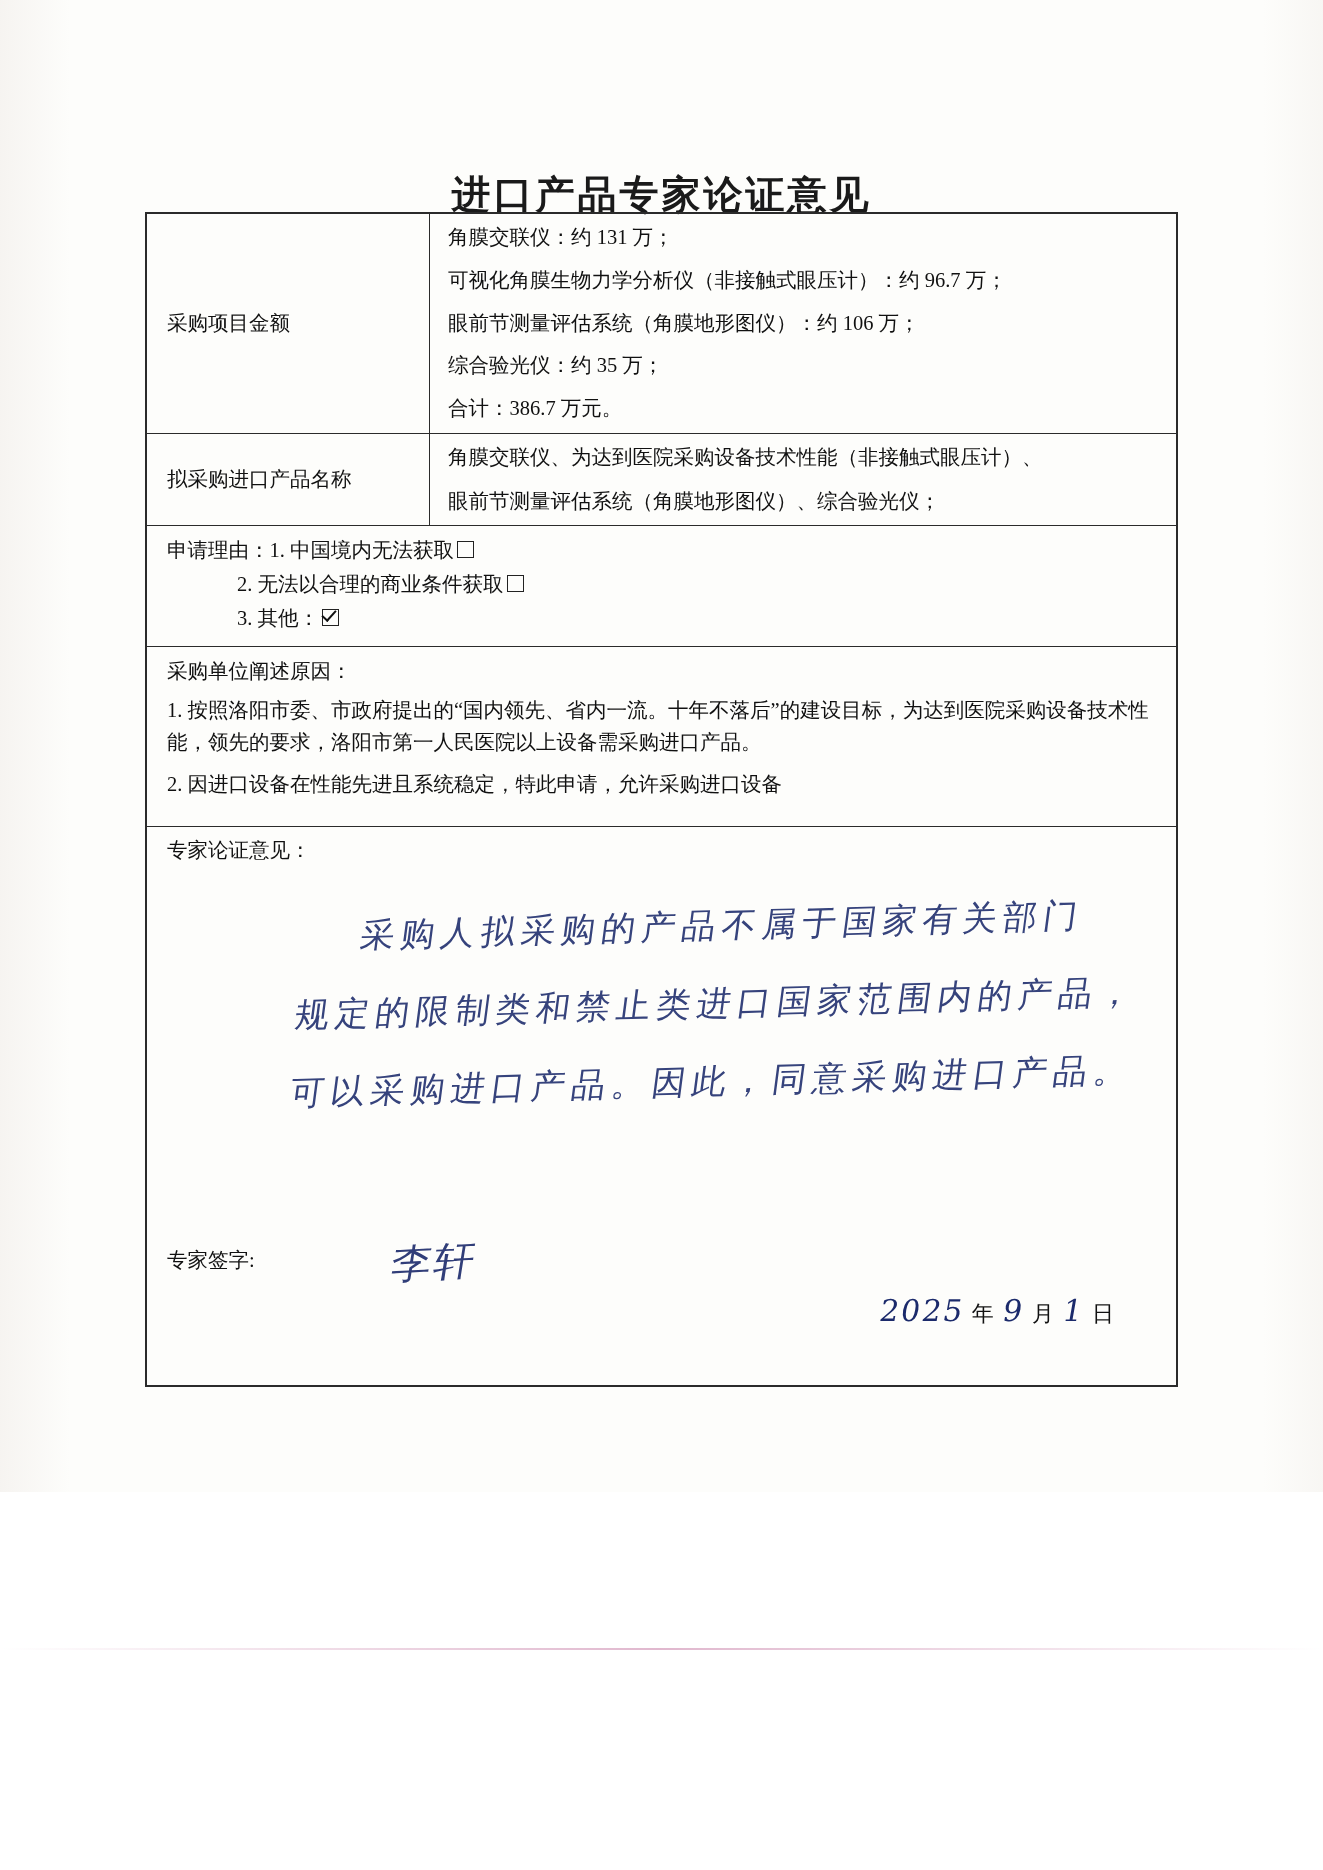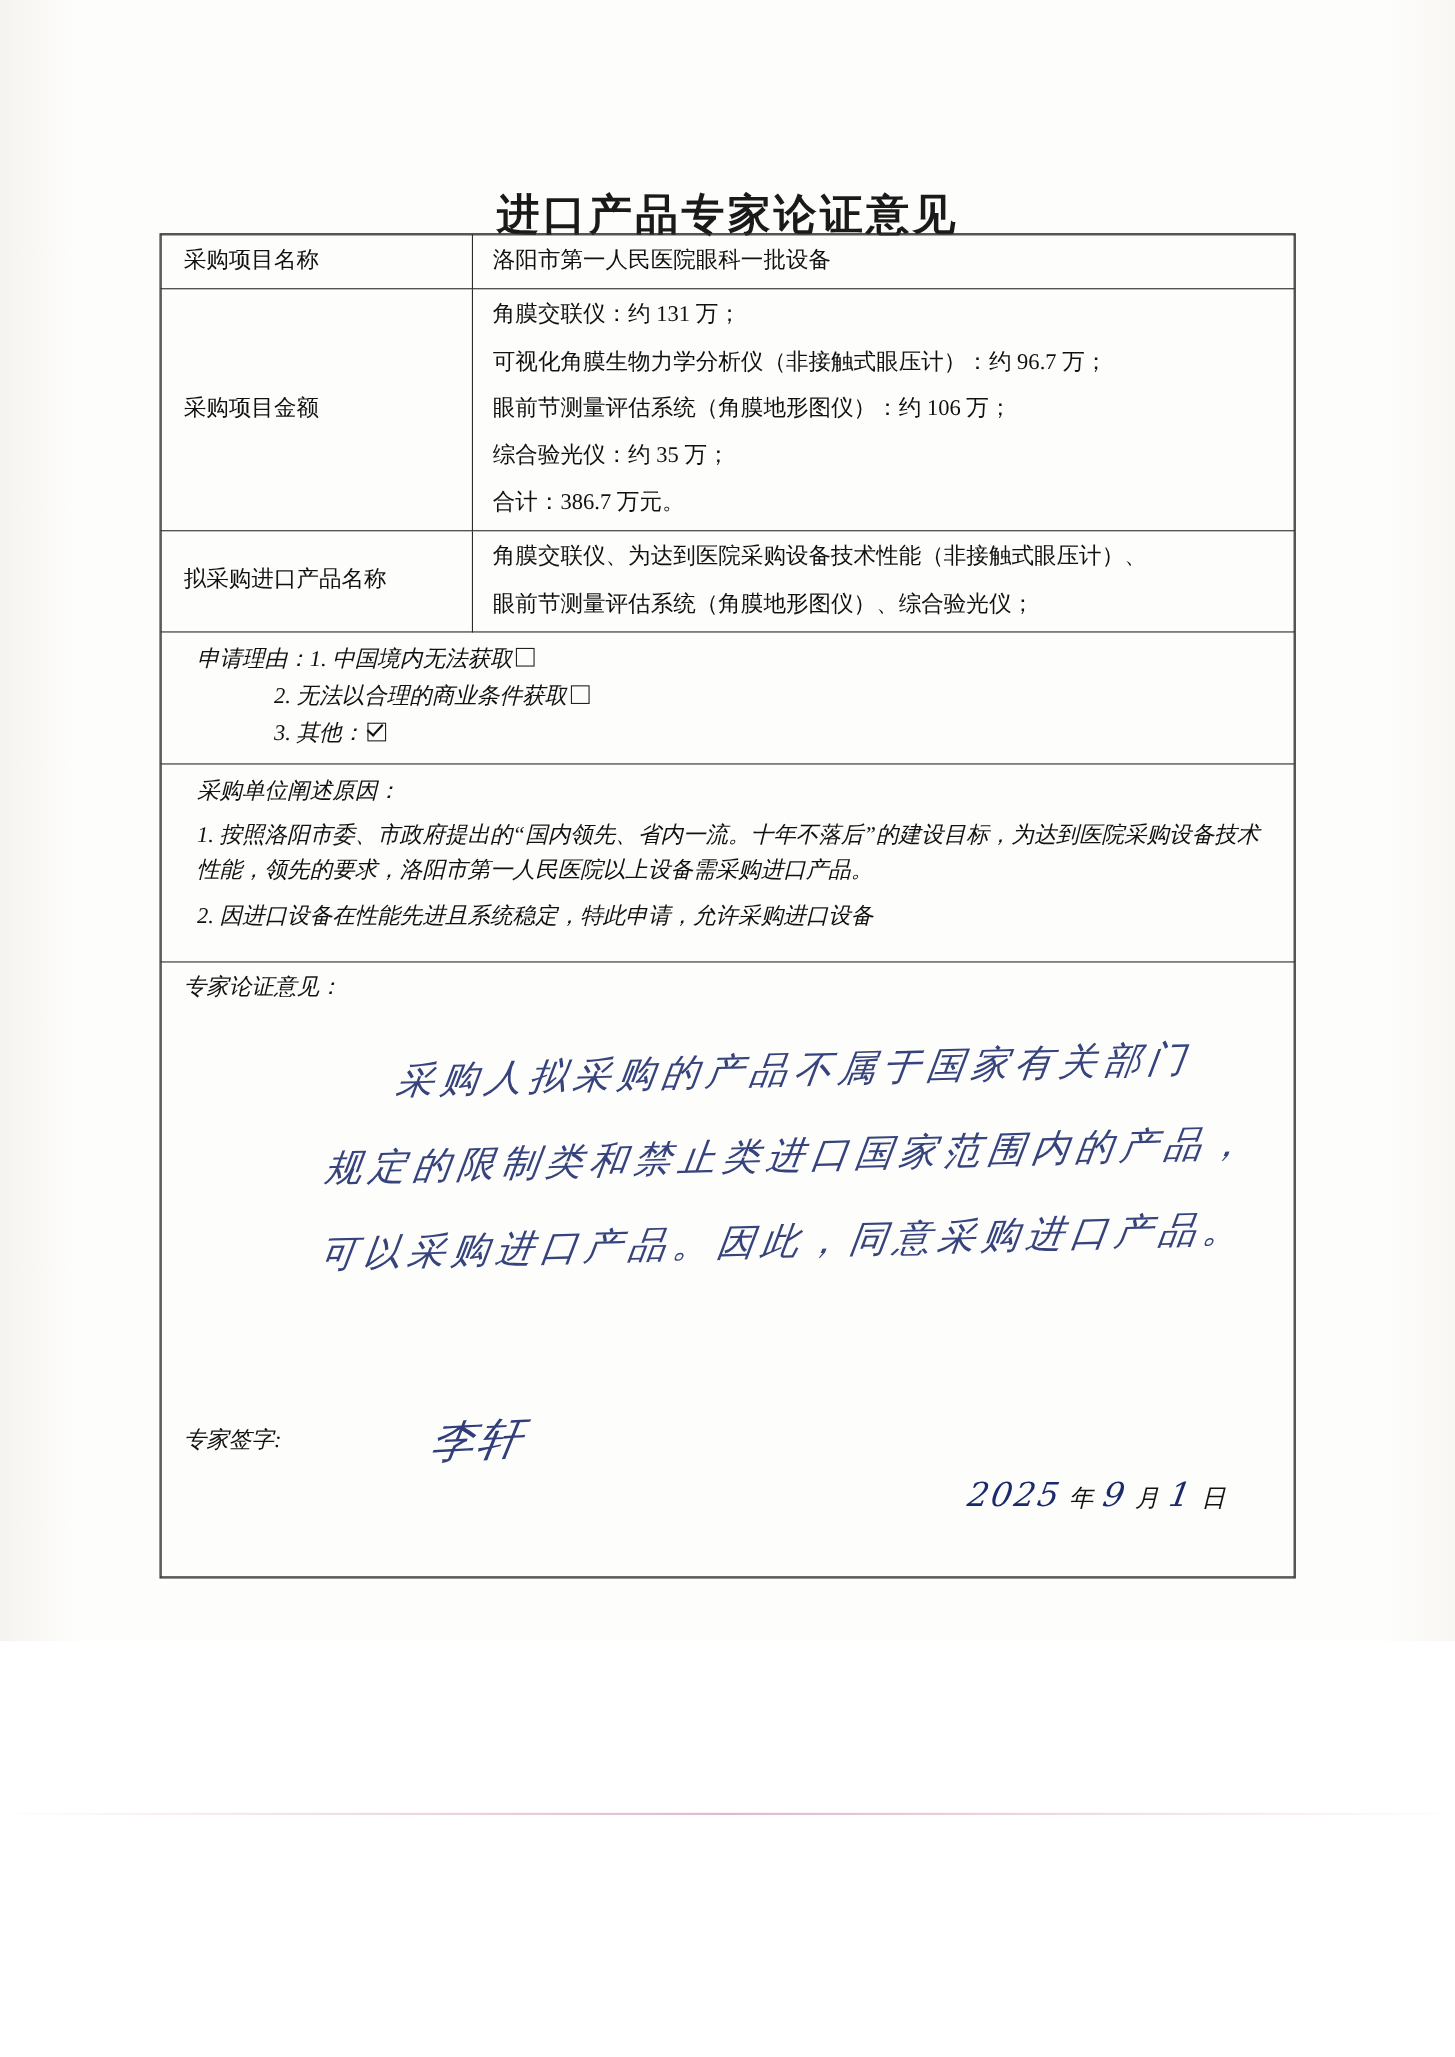--- a/index.html
+++ b/index.html
@@ -74,22 +74,21 @@
   .amount-list p {
     margin: 0 0 11px 0;
   }
   .amount-list p:last-child { margin-bottom: 0; }
   .prod-lines p {
     margin: 0 0 7px 0;
   }
   .prod-lines p:last-child { margin-bottom: 0; margin-top: 12px; }
 
   td.full {
-    padding: 9px 14px 9px 32px;
-    font-style: italic;
+    padding: 9px 14px 9px 20px;
   }
   .reason-block .r-title {
     margin: 0 0 2px 0;
   }
   .reason-block .r-item {
     margin: 0 0 2px 70px;
   }
   .box {
     display: inline-block;
     width: 15px;
@@ -178,24 +177,20 @@
 </head>
 <body>
 
 <div class="page">
 
   <div class="title">进口产品专家论证意见</div>
 
   <div class="form">
     <table>
       <tbody>
-      <tr>
-        <td class="label">采购项目名称</td>
-        <td class="value">洛阳市第一人民医院眼科一批设备</td>
-      </tr>
       <tr>
         <td class="label">采购项目金额</td>
         <td class="value amount-list">
           <p>角膜交联仪：约 131 万；</p>
           <p>可视化角膜生物力学分析仪（非接触式眼压计）：约 96.7 万；</p>
           <p>眼前节测量评估系统（角膜地形图仪）：约 106 万；</p>
           <p>综合验光仪：约 35 万；</p>
           <p>合计：386.7 万元。</p>
         </td>
       </tr>

